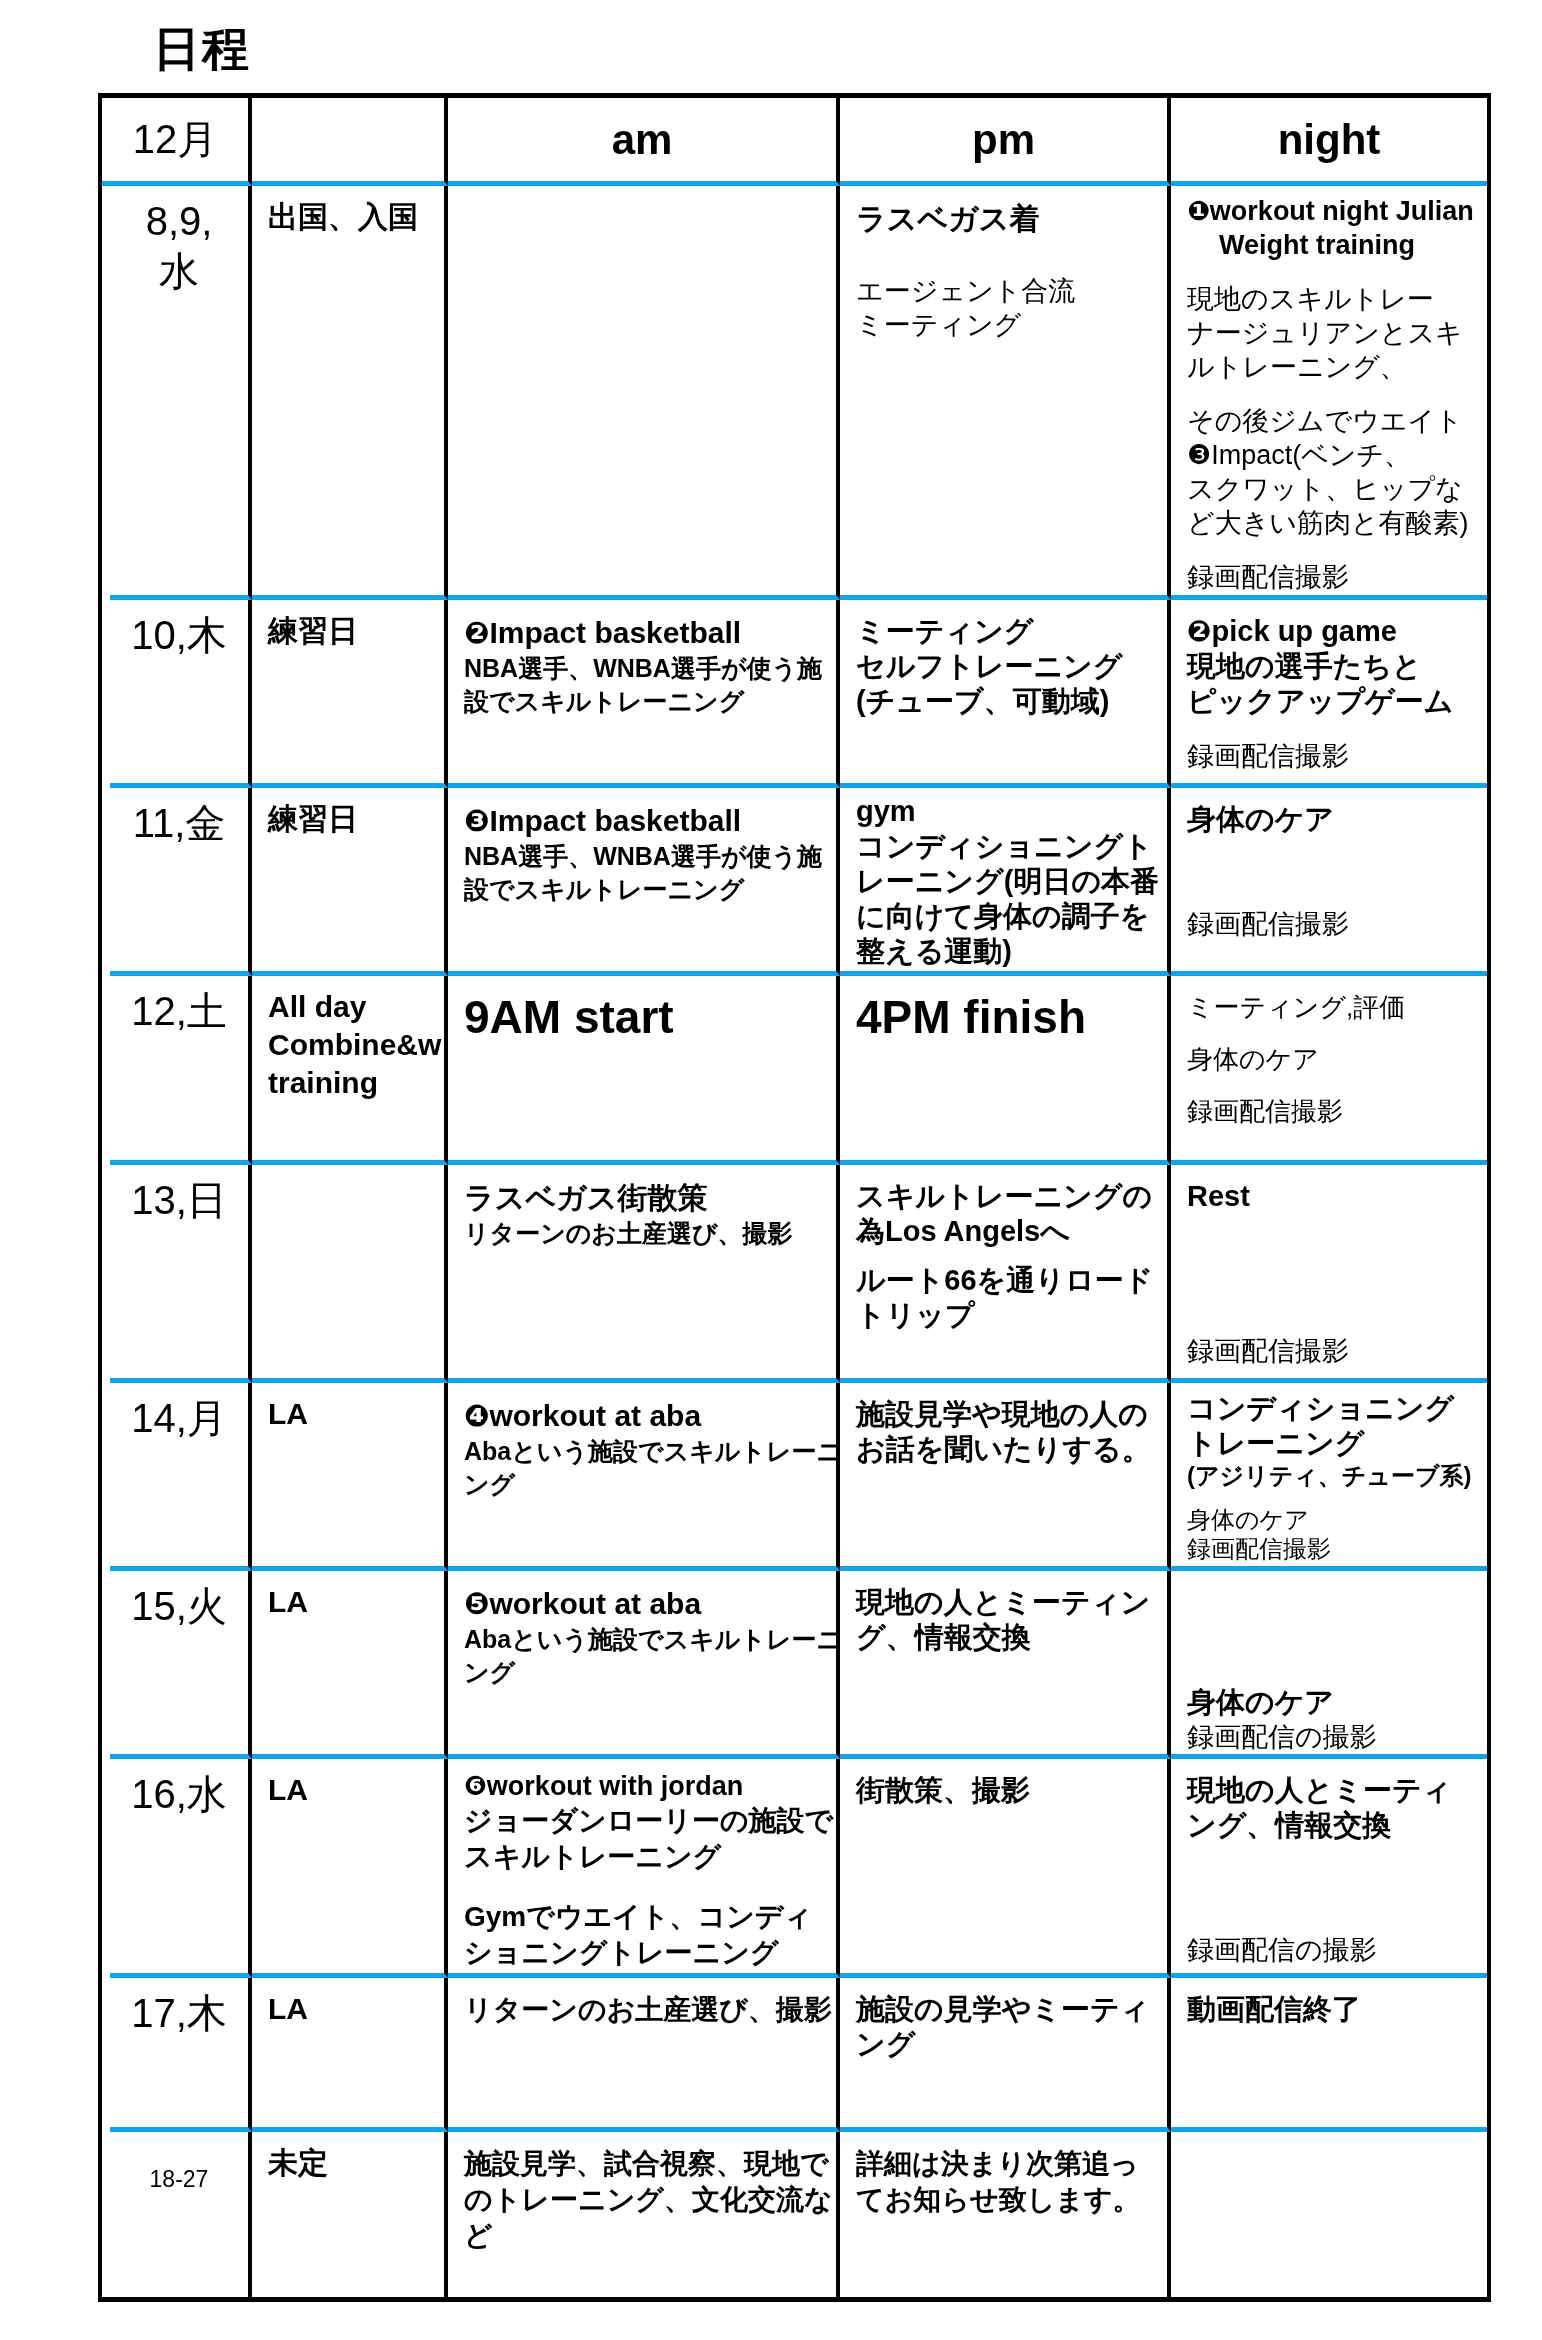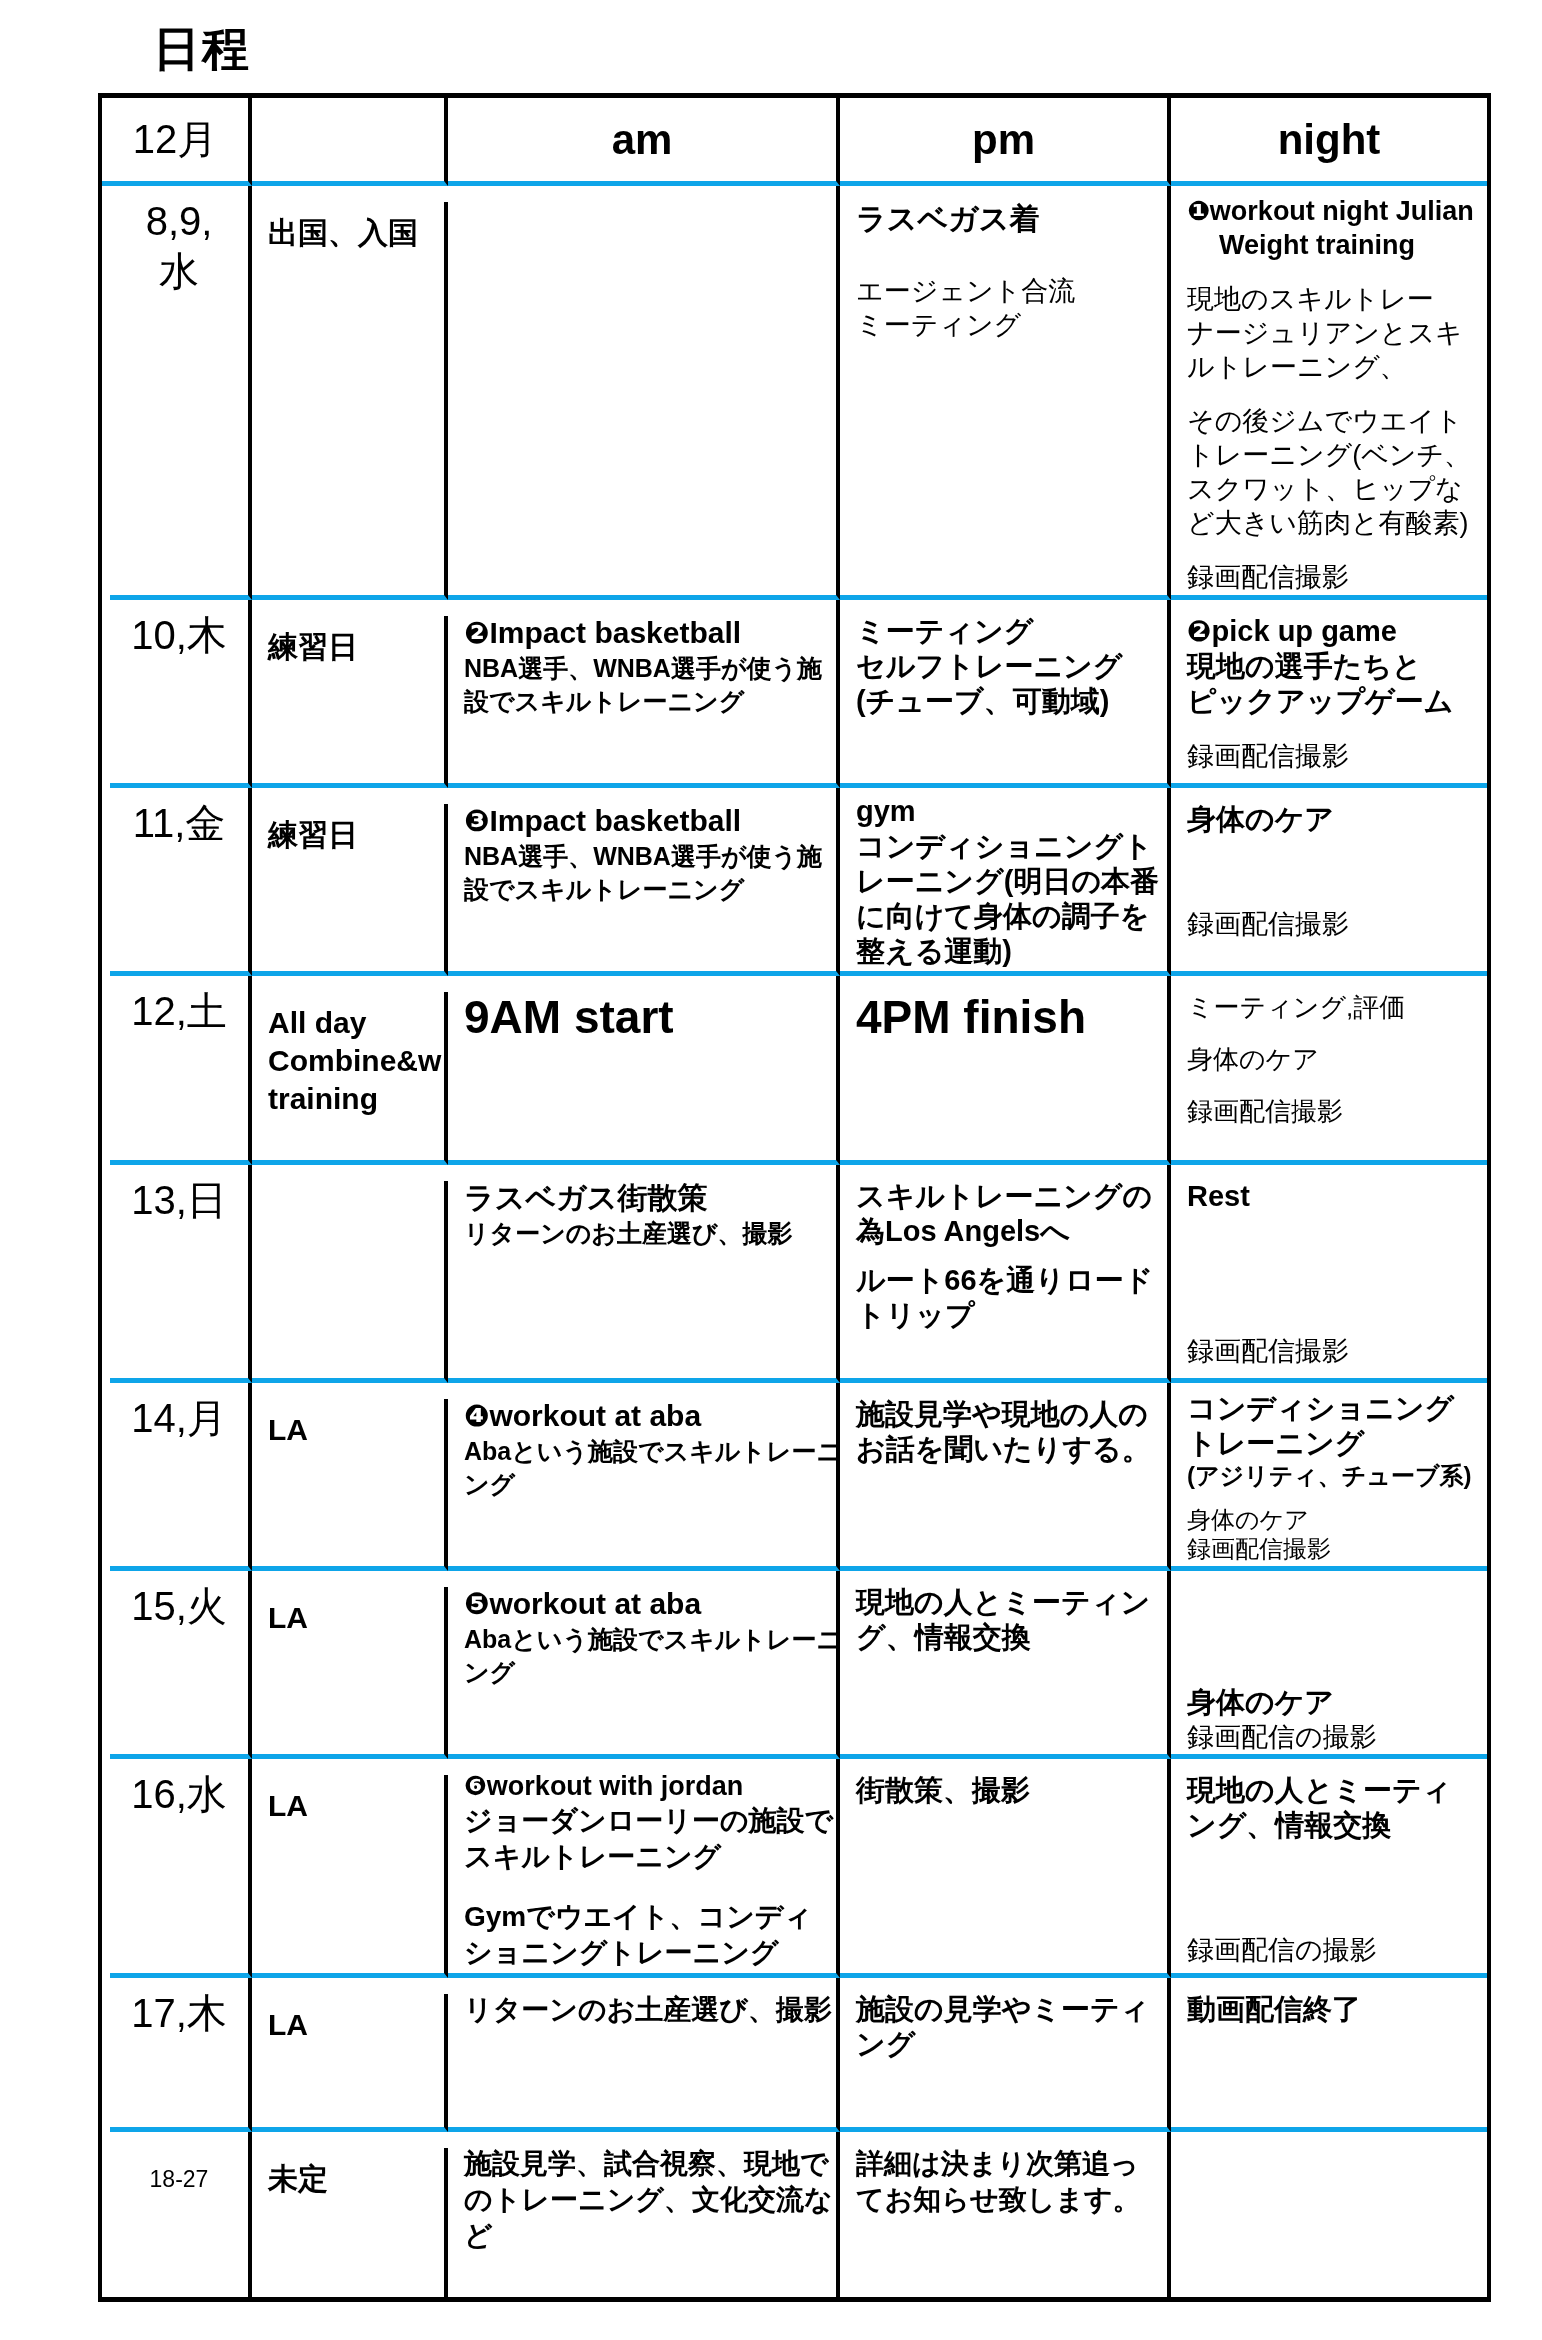--- a/index.html
+++ b/index.html
@@ -20,21 +20,21 @@
   .c{border-right:4px solid #000;border-bottom:5px solid #0ea5e9;box-sizing:border-box;overflow:hidden;}
   .lc{border-right:none;}
   .lr{border-bottom:none;}
   
   .hd{display:flex;align-items:center;justify-content:center;font-size:42px;font-weight:bold;}
   .hdm{font-size:40px;font-weight:normal;}
   
   .dc{text-align:center;padding-top:10px;font-size:40px;line-height:50px;margin-left:8px;}
   .dsm{font-size:23px;padding-top:22px;}
   
-  .lb{padding:12px 6px 0 16px;margin-top:16px;}
+  .lb{padding:12px 6px 0 16px;}
   
   .tx{padding:14px 10px 0 16px;}
   .pt6{padding-top:6px;}
   .pt8{padding-top:8px;}
   .pt10{padding-top:10px;}
   
   .ln{white-space:nowrap;}
   .b46{font-size:46px;line-height:54px;font-weight:bold;}
   .b30{font-size:30px;line-height:38px;font-weight:bold;}
   .b29{font-size:29px;line-height:35px;font-weight:bold;}
@@ -86,21 +86,21 @@
       <div class="ln r27 g1">エージェント合流</div>
       <div class="ln r27">ミーティング</div>
     </div>
     <div class="c tx lc pt8">
       <div class="ln b27">❶workout night Julian</div>
       <div class="ln b27 ind">Weight training</div>
       <div class="ln r27 g2">現地のスキルトレー</div>
       <div class="ln r27">ナージュリアンとスキ</div>
       <div class="ln r27">ルトレーニング、</div>
       <div class="ln r27 g2">その後ジムでウエイト</div>
-      <div class="ln r27">トレーニング(ベンチ、</div>
+      <div class="ln r27">❸Impact(ベンチ、</div>
       <div class="ln r27">スクワット、ヒップな</div>
       <div class="ln r27">ど大きい筋肉と有酸素)</div>
       <div class="ln r27 g2">録画配信撮影</div>
     </div>
   </div>
 
   <div class="row">
     <div class="c dc">
       <div class="ln">10,木</div>
     </div>

